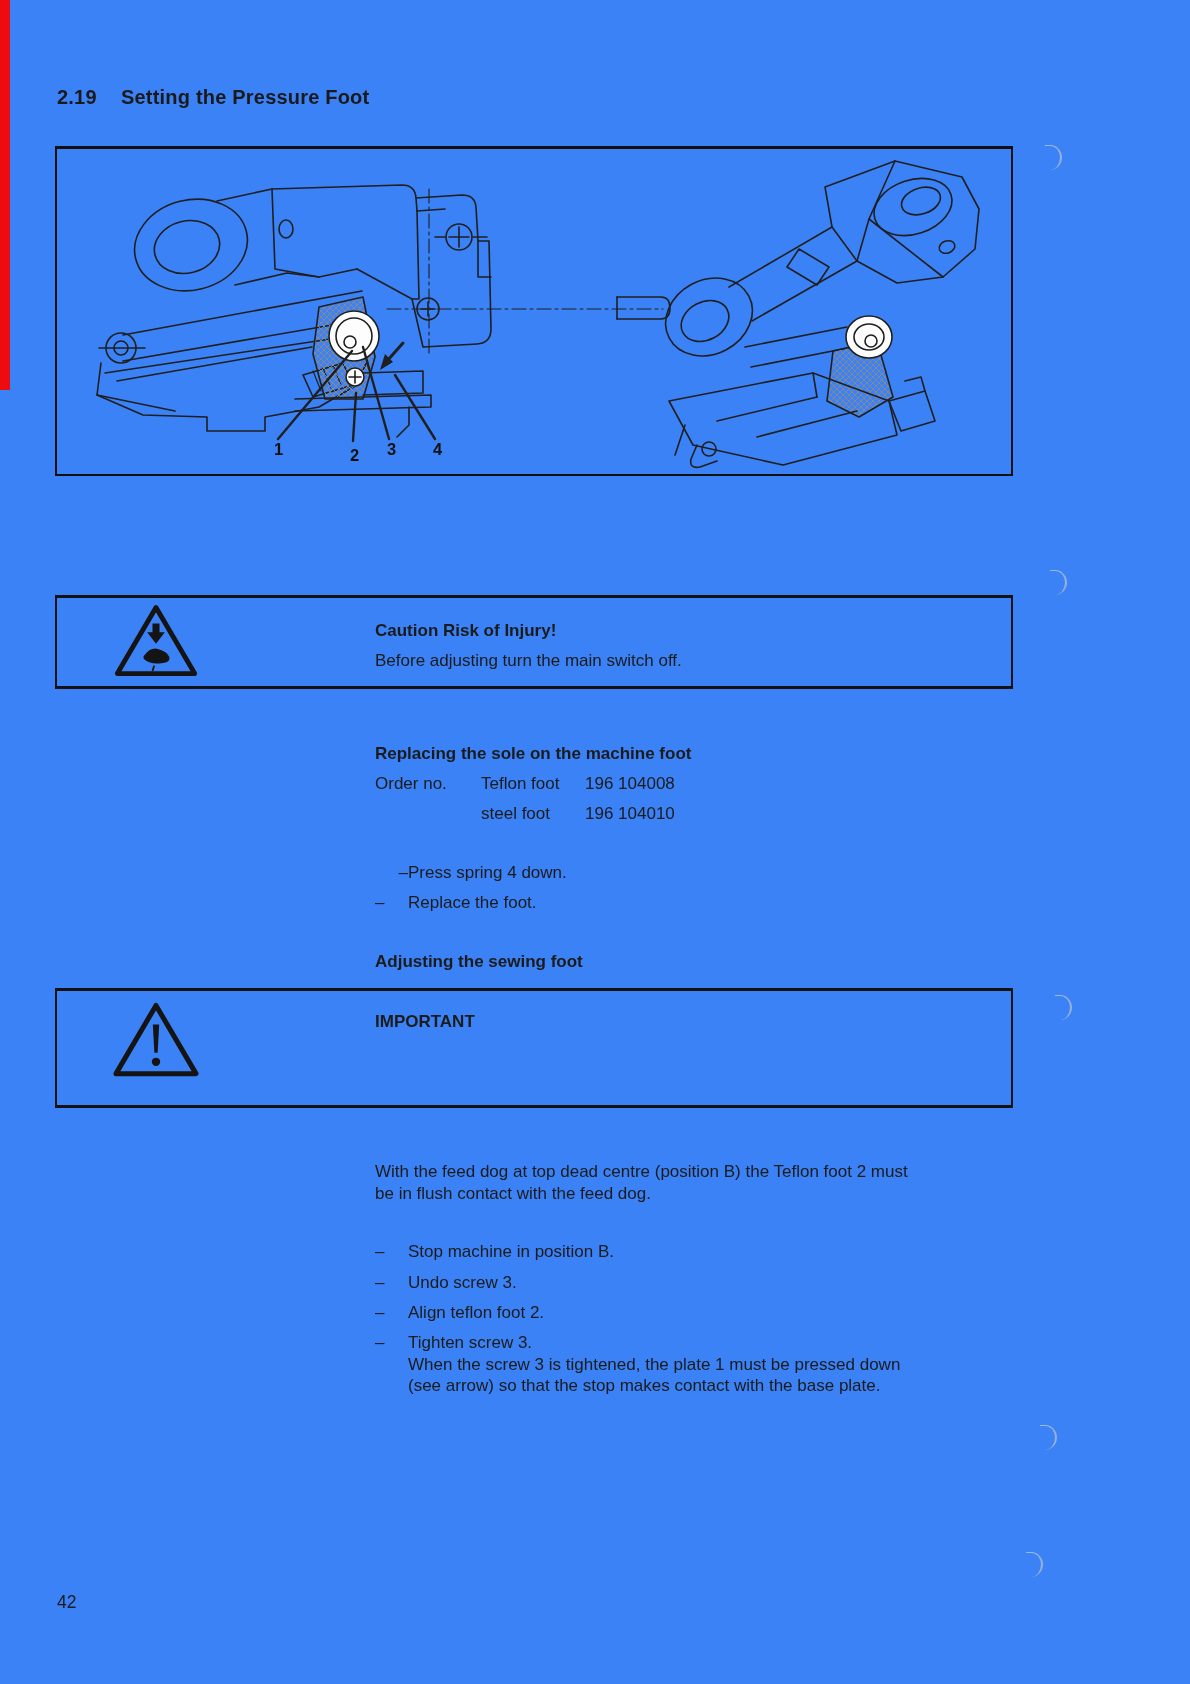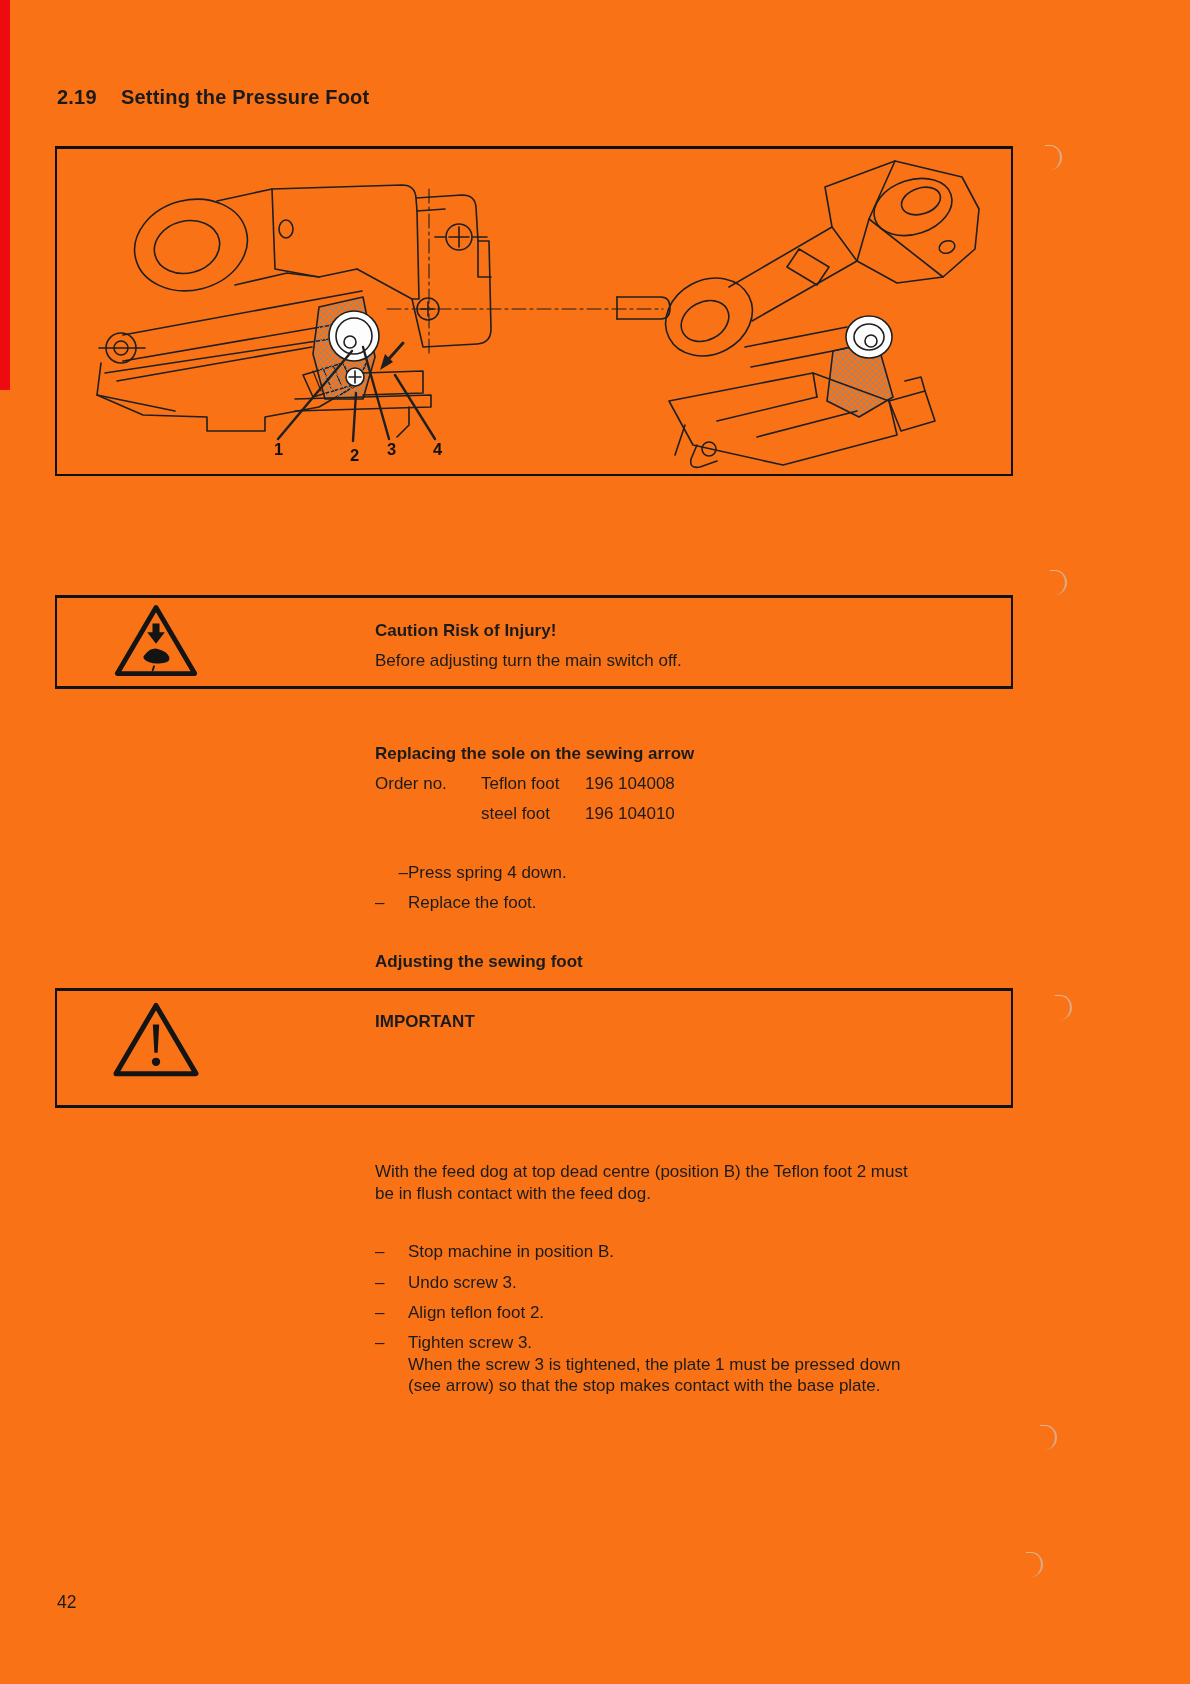--- a/index.html
+++ b/index.html
@@ -1,20 +1,20 @@
 <!DOCTYPE html>
 <html><head>
 <meta charset="utf-8">
 <style>
   html,body{margin:0;padding:0;}
   body{background:#e9e9e9;}
   .page{
     position:relative;
     width:1190px;height:1684px;
-    background:#f97316;
+    background:#3b82f6;
     font-family:"Liberation Sans", sans-serif;
     color:#1a1a1a;
     overflow:hidden;
     margin:0 auto;
   }
   .t{position:absolute;font-size:17px;line-height:21px;white-space:nowrap;color:#1b1b1b;}
   .b{font-weight:bold;}
   .title-row{position:absolute;left:57px;top:86px;font-size:20px;font-weight:bold;letter-spacing:.2px;}
   .title-num{display:inline-block;width:64px;}
   .red-strip{position:absolute;left:0;top:0;width:10px;height:390px;background:#ee0b10;}
@@ -163,21 +163,21 @@
     <svg width="88" height="78" viewBox="0 0 100 88">
       <path d="M50 6 L94 81 L6 81 Z" fill="none" stroke="#141414" stroke-width="5.5" stroke-linejoin="round"></path>
       <polygon points="46,24 54,24 54,34 60,34 50,47 40,34 46,34" fill="#141414"></polygon>
       <path d="M37 60 q7 -9 15 -7 q11 3 13 9 q2 6 -7 7 q-14 2 -20 -3 q-4 -3 -1 -6 Z" fill="#141414"></path>
       <path d="M48 72 l-2 6" stroke="#141414" stroke-width="2"></path>
     </svg>
   </div>
   <div class="t b" style="left:375px;top:620px;">Caution Risk of Injury!</div>
   <div class="t" style="left:375px;top:650px;">Before adjusting turn the main switch off.</div>
 
-  <div class="t b" style="left:375px;top:743px;">Replacing the sole on the sewing arrow</div>
+  <div class="t b" style="left:375px;top:743px;">Replacing the sole on the machine foot</div>
 
   <div class="t" style="left:375px;top:773px;">
     <span class="col-order">Order no.</span><span class="col-name">Teflon foot</span><span>196 104008</span>
   </div>
   <div class="t" style="left:375px;top:803px;">
     <span class="col-order"></span><span class="col-name">steel foot</span><span>196 104010</span>
   </div>
 
   <div class="t" style="left:375px;top:862px;text-align:right;">
     <span class="dash">–</span><span>Press spring 4 down.</span>

